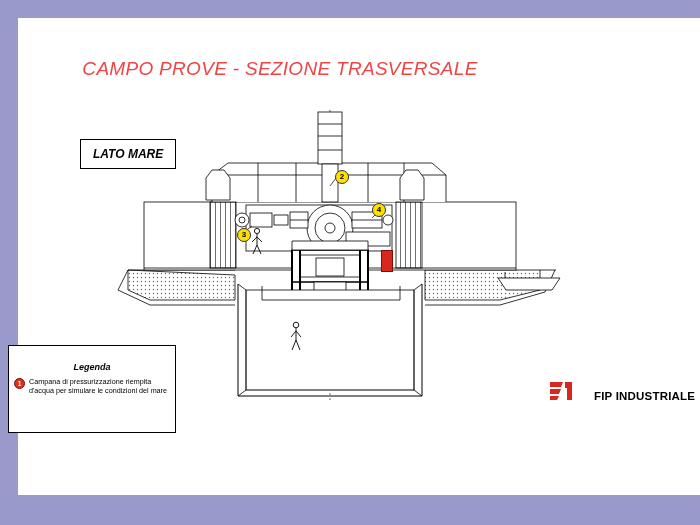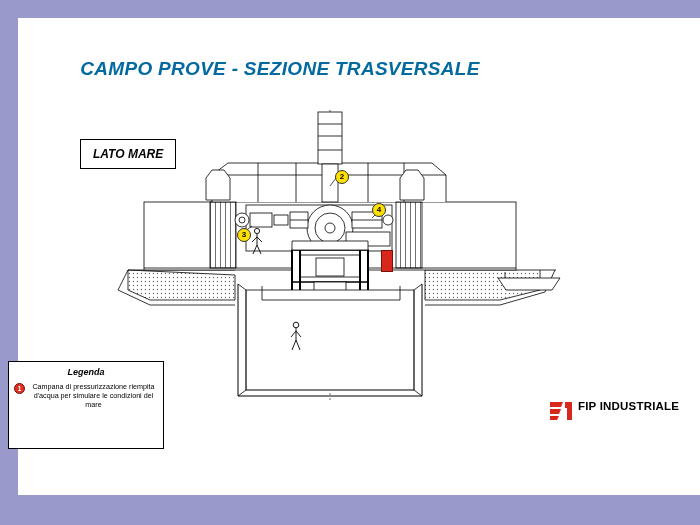--- a/index.html
+++ b/index.html
@@ -43,50 +43,49 @@
     position: absolute;
     left: 18px; top: 18px;
     width: 682px; height: 477px;
     background: #ffffff;
   }
   .title {
     position: absolute;
     left: 0; top: 58px;
     width: 560px;
     text-align: center;
-    color: #0369a1;
+    color: #ef4444;
     font-size: 19px;
-    font-weight: bold;
+    font-weight: normal;
     font-style: italic;
     letter-spacing: 0.3px;
   }
   .tag-box {
     position: absolute;
     background: #ffffff;
     border: 1px solid #000000;
     font-size: 12px;
     font-weight: bold;
     font-style: italic;
     padding: 7px 12px;
     white-space: nowrap;
   }
   #tag-sea { left: 80px; top: 139px; }
   #tag-lagoon { left: 465px; top: 132px; }
 
   .legend-box {
     position: absolute;
     left: 8px;
     top: 345px;
-    width: 156px;
+    width: 168px;
     height: 88px;
     border: 1px solid #000000;
     background: #ffffff;
     box-sizing: border-box;
-    padding: 5px 5px;
-    margin-top: 16px;
+    padding: 16px 5px;
   }
   .legend-title {
     text-align: center;
     font-size: 9px;
     font-weight: bold;
     font-style: italic;
     margin-bottom: 5px;
   }
   .legend-row {
     display: flex;
@@ -96,42 +95,42 @@
   .legend-markers {
     flex: 0 0 auto;
     display: flex;
     gap: 2px;
     padding-top: 1px;
     margin-right: 4px;
   }
   .legend-text {
     font-size: 7.2px;
     line-height: 1.25;
-    text-align: center;
+    text-align: left;
   }
   .marker {
     display: inline-block;
     width: 11px; height: 11px;
     border-radius: 50%;
     border: 1px solid #000;
     font-size: 6.5px;
     line-height: 10px;
     text-align: center;
     font-weight: bold;
     box-sizing: border-box;
   }
   .marker.red { background: #E03020; color: #ffffff; border-color: #7a0f08; }
   .marker.yellow { background: #FFE000; color: #000000; }
 
   .logo {
     position: absolute;
-    left: 548px; top: 400px;
+    left: 548px; top: 380px;
     display: flex;
-    align-items: flex-start;
-    gap: 4px;
+    align-items: flex-end;
+    gap: 20px;
   }
   .logo-mark {
     width: 26px; height: 22px;
     position: relative;
   }
   .logo-text {
     font-size: 11.5px;
     font-weight: bold;
     color: #000000;
     letter-spacing: 0.2px;

